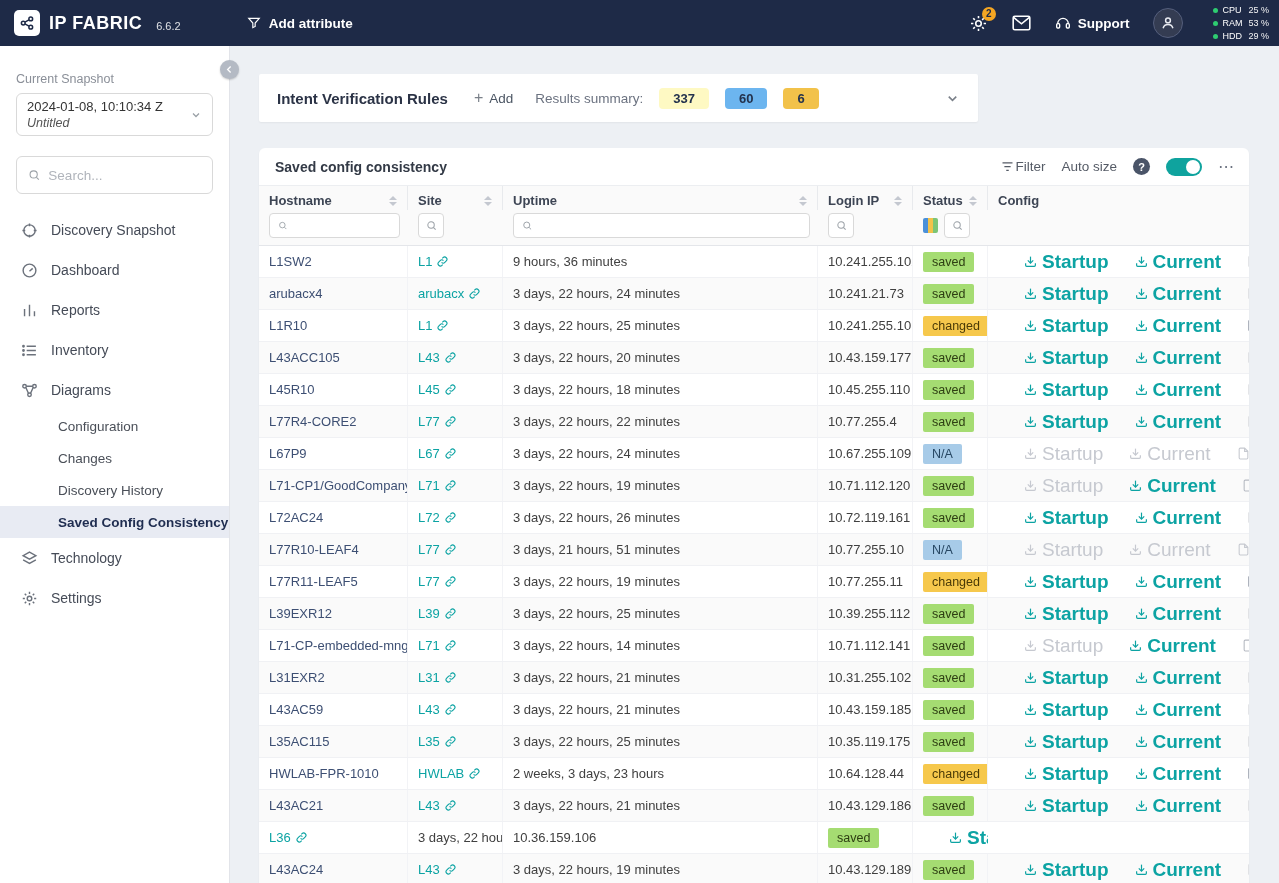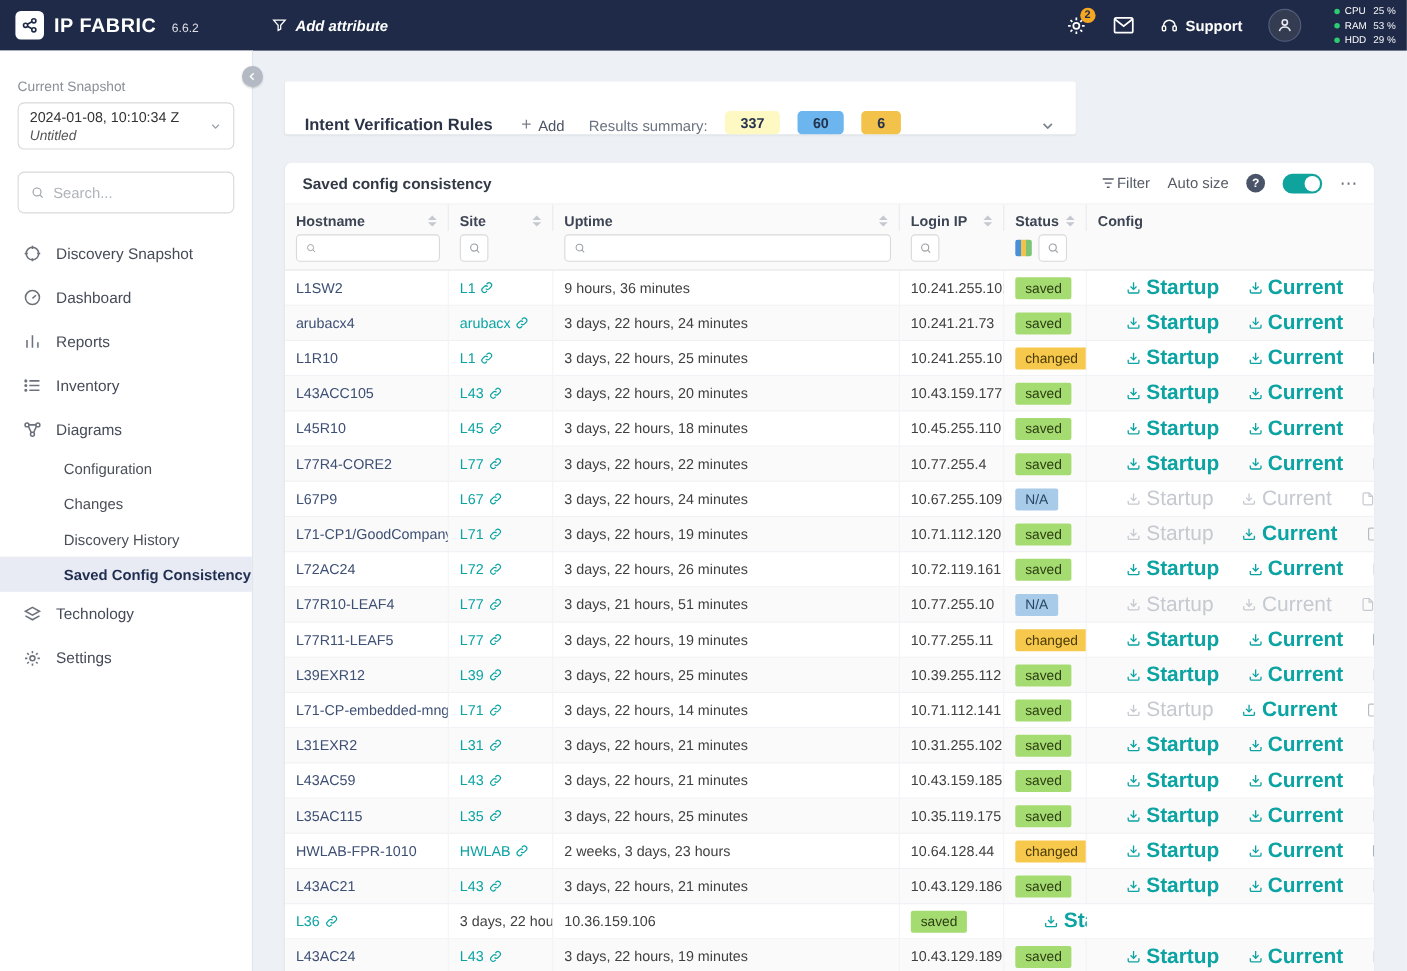--- a/index.html
+++ b/index.html
@@ -6,21 +6,21 @@
   html, body { width: 1279px; height: 883px; overflow: hidden; }
   body { font-family: "Liberation Sans", "DejaVu Sans", sans-serif; background: #edf0f4; color: #404040; }
   svg { display: block; }
 
   
   .topbar { height: 46px; background: #1e2a47; display: flex; align-items: center; color: #fff; padding: 0 10px 0 14px; }
   .logo-wrap { display: flex; align-items: center; gap: 9px; }
   .logo-box { width: 26px; height: 26px; background: #fff; border-radius: 5px; display: flex; align-items: center; justify-content: center; }
   .brand { font-size: 18px; font-weight: bold; letter-spacing: .5px; }
   .version { font-size: 11px; opacity: .85; margin-left: 5px; align-self: flex-end; padding-bottom: 4px; }
-  .add-attr { display: flex; align-items: center; gap: 8px; margin-left: 66px; font-size: 13.5px; font-weight: 600; cursor: pointer; font-style: italic; }
+  .add-attr { display: flex; align-items: center; gap: 8px; margin-left: 66px; font-size: 13.5px; font-weight: 600; cursor: pointer; }
   .tb-right { margin-left: auto; display: flex; align-items: center; gap: 24px; }
   .tb-icon { position: relative; cursor: pointer; }
   .badge { position: absolute; top: -7px; right: -8px; background: #f5a623; color: #1e2a47; font-size: 10px; font-weight: bold; min-width: 14px; height: 14px; border-radius: 7px; display: flex; align-items: center; justify-content: center; padding: 0 3px; }
   .support { display: flex; align-items: center; gap: 7px; font-size: 13.5px; font-weight: 600; cursor: pointer; }
   .avatar { width: 30px; height: 30px; border-radius: 50%; background: #343c52; border: 1px solid #545e7c; display: flex; align-items: center; justify-content: center; cursor: pointer; }
   .stats { display: flex; flex-direction: column; gap: 1px; margin-left: 6px; }
   .stat-row { display: flex; align-items: center; gap: 4px; font-size: 9px; line-height: 12px; }
   .stat-dot { width: 5px; height: 5px; border-radius: 50%; background: #2ecc71; }
   .stat-label { width: 22px; }
   .stat-value { opacity: .95; }
@@ -44,21 +44,21 @@
   .menu-item { height: 40px; display: flex; align-items: center; gap: 13px; padding-left: 18px; font-size: 14px; color: #454b57; cursor: pointer; border-left: 3px solid transparent; }
   .menu-item svg { color: #6c727c; flex-shrink: 0; }
   .menu-item.active { background: #f0f2f7; border-left-color: #2f54eb; color: #1f2d50; font-weight: 700; }
   .menu-item.active svg { color: #1f2d50; }
   .submenu-item { height: 32px; display: flex; align-items: center; padding-left: 58px; font-size: 13.5px; color: #4a4f58; cursor: pointer; }
   .submenu-item.active { background: #e8ebf3; color: #1f2d50; font-weight: 600; }
 
   
   .main { flex: 1; padding: 28px 30px 0 29px; display: flex; flex-direction: column; min-width: 0; }
 
-  .intent-card { width: 719px; height: 48px; background: #fff; border-radius: 2px; box-shadow: 0 1px 2px rgba(0,0,0,.05); display: flex; align-items: flex-end; padding: 0 18px; flex-shrink: 0; }
+  .intent-card { width: 719px; height: 48px; background: #fff; border-radius: 2px; box-shadow: 0 1px 2px rgba(0,0,0,.05); display: flex; align-items: center; padding: 0 18px; flex-shrink: 0; }
   .intent-title { font-size: 15px; font-weight: 700; color: #2b3346; }
   .intent-add { display: flex; align-items: center; gap: 6px; margin-left: 26px; font-size: 13.5px; color: #4b5563; cursor: pointer; }
   .intent-plus { font-size: 16px; color: #7a8089; line-height: 1; }
   .results-label { margin-left: 22px; font-size: 13.5px; color: #6b7280; }
   .pill { margin-left: 16px; padding: 3px 14px; border-radius: 4px; font-size: 13px; font-weight: 600; color: #23324d; cursor: pointer; }
   .pill-green { background: #fef9c3; }
   .pill-blue { background: #6cb5ef; }
   .pill-amber { background: #f2c24a; }
   .intent-chevron { margin-left: auto; color: #7a8089; cursor: pointer; }
 

